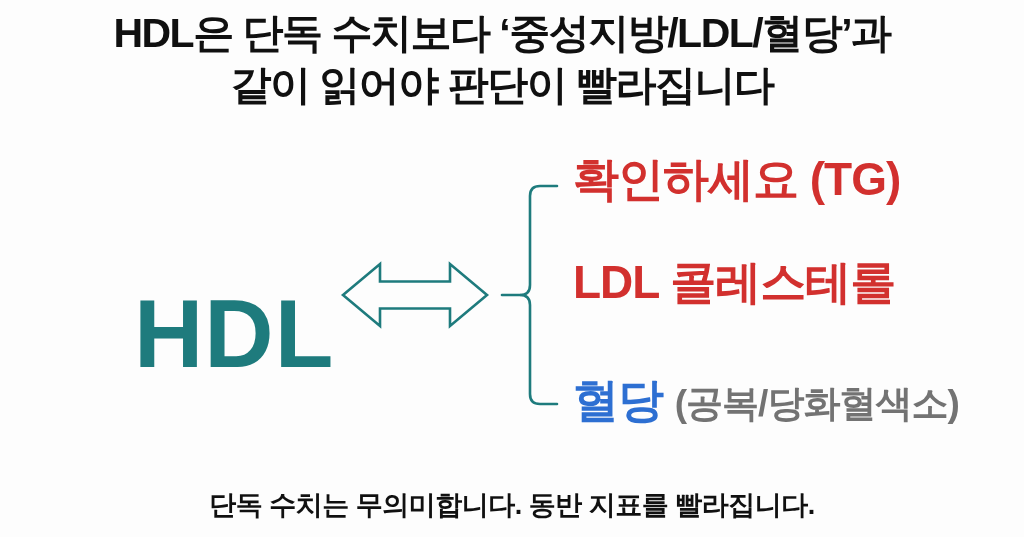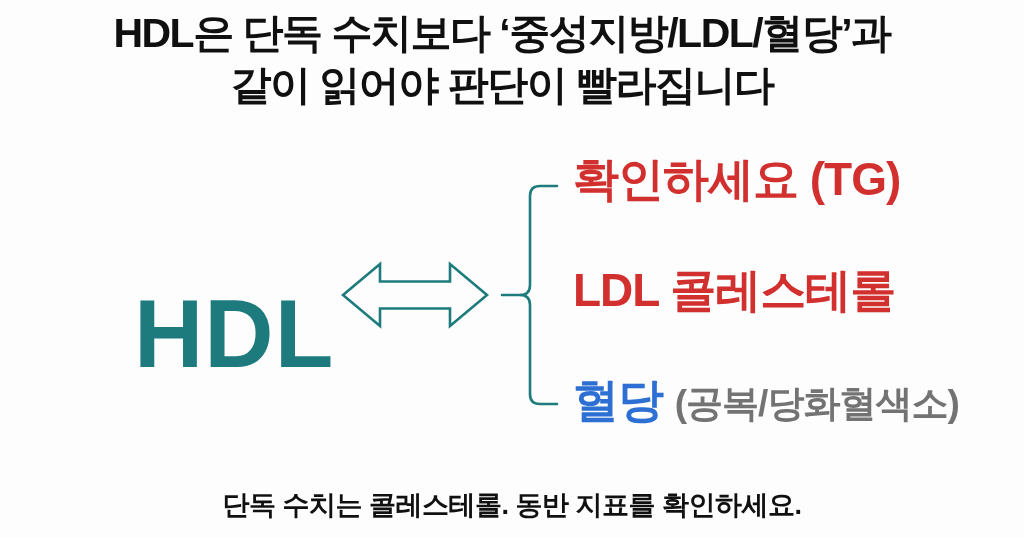--- a/index.html
+++ b/index.html
@@ -47,21 +47,21 @@
   .item {
     position: absolute;
     left: 573px;
     font-weight: 800;
     font-size: 46px;
     letter-spacing: -1px;
     line-height: 1.15;
     white-space: nowrap;
   }
   .item-1 { top: 153px; }
-  .item-2 { top: 264px; }
+  .item-2 { top: 256px; }
   .item-3 { top: 374px; }
   .item .sub { font-size: 37px; }
   .footer {
     position: absolute;
     top: 487px;
     left: 0;
     width: 1024px;
     text-align: center;
     font-size: 27px;
     font-weight: 700;
@@ -93,15 +93,15 @@
 
   <div class="item item-2">
     <span style="color: rgb(210, 48, 46);">LDL 콜레스테롤</span>
   </div>
 
   <div class="item item-3">
     <span style="color: rgb(45, 111, 210); text-align: right;">혈당</span>
     <span class="sub" style="color: #737373;">(공복/당화혈색소)</span>
   </div>
 
-  <div class="footer" style="color: rgb(16, 16, 16);">단독 수치는 콜레스테롤. 동반 지표를 확인하세요.</div>
+  <div class="footer" style="color: rgb(16, 16, 16);">단독 수치는 무의미합니다. 동반 지표를 빨라집니다.</div>
 
 </div>
 
 </body></html>

